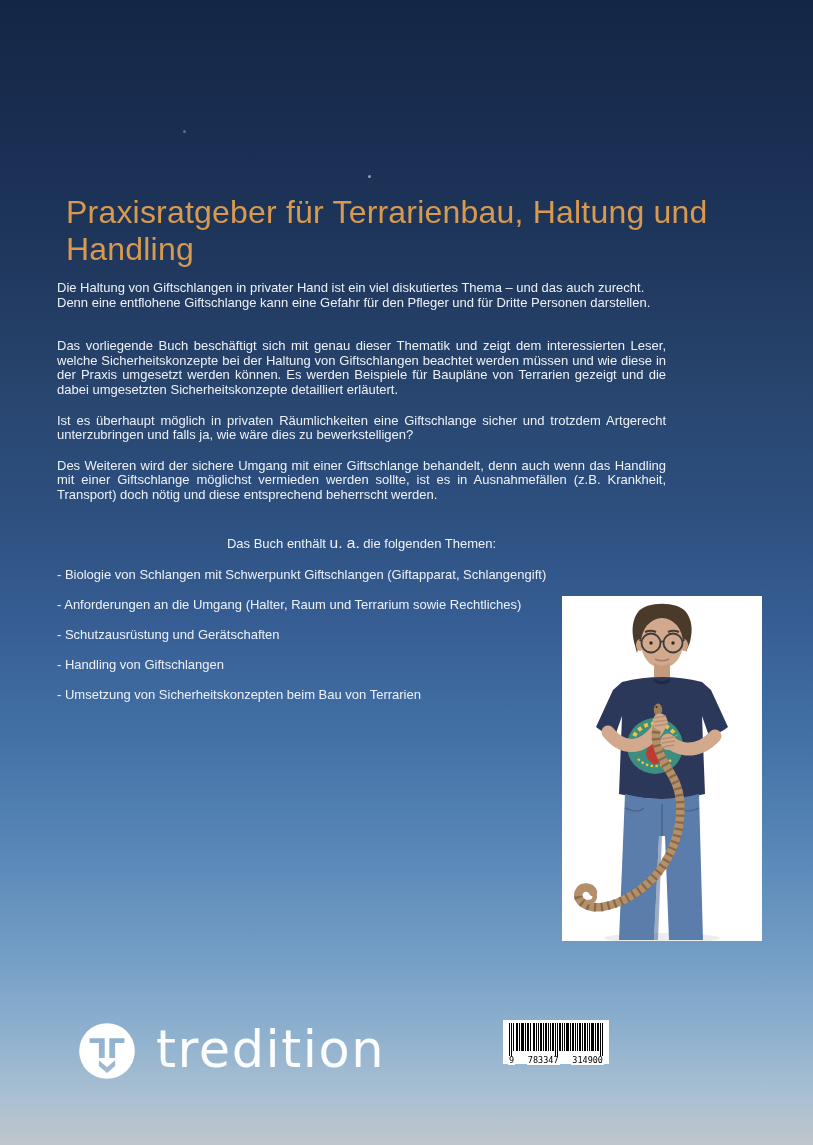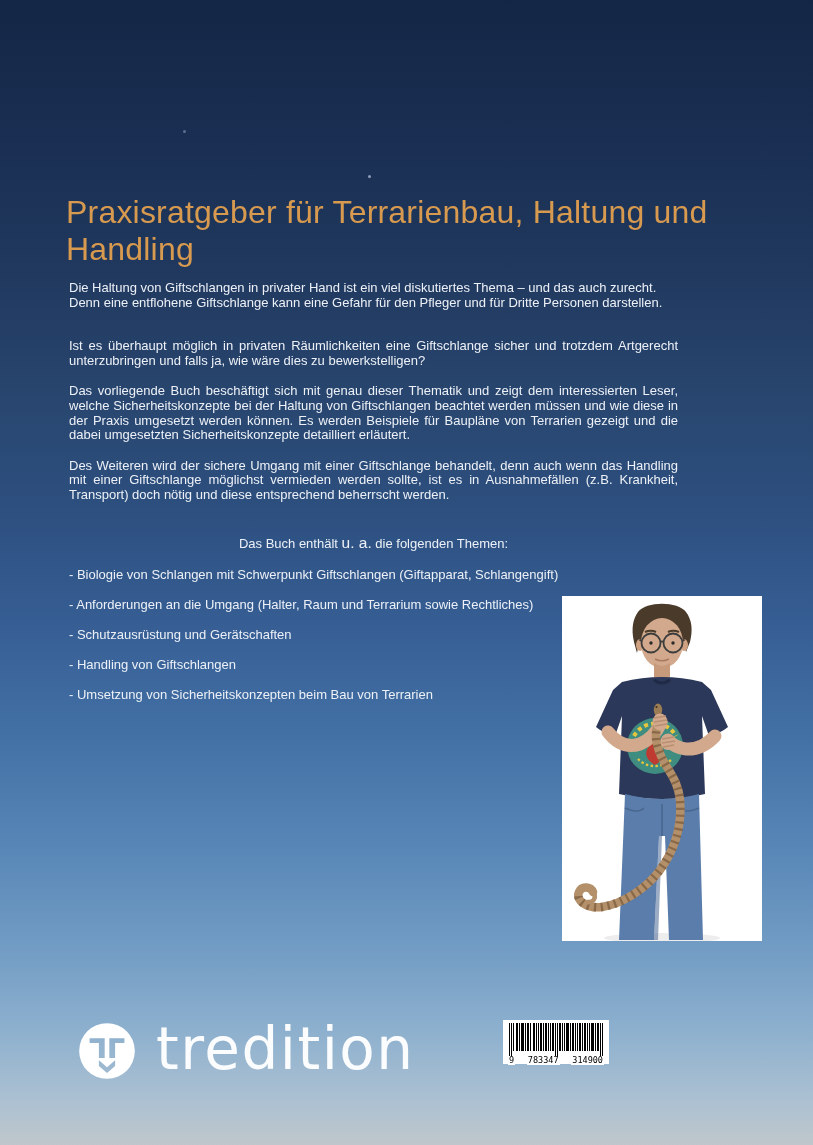--- a/index.html
+++ b/index.html
@@ -15,21 +15,21 @@
   }
   .star{position:absolute;border-radius:50%;background:#dce6ff;}
   .star1{left:183px;top:130px;width:3px;height:3px;opacity:.35;}
   .star2{left:368px;top:175px;width:3px;height:3px;opacity:.6;}
   .title{
     position:absolute;left:66px;top:194px;width:730px;
     margin:0;font-size:32px;font-weight:400;letter-spacing:.2px;
     color:#d89a4f;
   }
   .textcol{
-    position:absolute;left:69px;top:281px;width:609px;
+    position:absolute;left:57px;top:281px;width:609px;
     color:#edf1f7;font-size:13px;line-height:14.6px;
   }
   .textcol p{margin:0;}
   .intro{white-space:pre-line;margin-bottom:29px !important;}
   .para{text-align:justify;}
   .p0{margin-bottom:16px !important;}
   .p1{margin-bottom:16px !important;}
   .p2{margin-bottom:33px !important;}
   .topics-intro{margin-bottom:17px !important;text-align:center;}
   .topics-intro .emph{font-size:15.5px;}
@@ -37,21 +37,21 @@
   .photo{
     position:absolute;left:562px;top:596px;width:200px;height:345px;
     background:#fff;
   }
   .photo svg{display:block;}
   .footer-logo{
     position:absolute;left:78px;top:1019px;height:64px;
     display:flex;align-items:center;gap:20px;
   }
   .pubname{
-    color:#fbfcfd;font-size:58px;letter-spacing:1.5px;
+    color:#fbfcfd;font-size:51px;letter-spacing:1.5px;
     font-family:"DejaVu Sans","Liberation Sans",sans-serif;
     line-height:1;transform:translateY(-2px);
   }
   .barcode{
     position:absolute;left:503px;top:1020px;width:106px;height:44px;
     background:#fff;box-sizing:border-box;padding:3px 4px 0 4px;
   }
   .barcode .digits{
     display:flex;justify-content:space-between;
     font-family:"DejaVu Sans Mono","Liberation Mono",monospace;
@@ -66,22 +66,22 @@
 <div class="cover">
 
   <div class="star star1"></div>
   <div class="star star2"></div>
 
   <h1 class="title">Praxisratgeber für Terrarienbau, Haltung und Handling</h1>
 
   <div class="textcol">
     <p class="intro">Die Haltung von Giftschlangen in privater Hand ist ein viel diskutiertes Thema – und das auch zurecht.
 Denn eine entflohene Giftschlange kann eine Gefahr für den Pfleger und für Dritte Personen darstellen.</p>
+    <p class="para p1">Das vorliegende Buch beschäftigt sich mit genau dieser Thematik und zeigt dem interessierten Leser, welche Sicherheitskonzepte bei der Haltung von Giftschlangen beachtet werden müssen und wie diese in der Praxis umgesetzt werden können. Es werden Beispiele für Baupläne von Terrarien gezeigt und die dabei umgesetzten Sicherheitskonzepte detailliert erläutert.</p>
     <p class="para p0">Ist es überhaupt möglich in privaten Räumlichkeiten eine Giftschlange sicher und trotzdem Artgerecht unterzubringen und falls ja, wie wäre dies zu bewerkstelligen?</p>
-    <p class="para p1">Das vorliegende Buch beschäftigt sich mit genau dieser Thematik und zeigt dem interessierten Leser, welche Sicherheitskonzepte bei der Haltung von Giftschlangen beachtet werden müssen und wie diese in der Praxis umgesetzt werden können. Es werden Beispiele für Baupläne von Terrarien gezeigt und die dabei umgesetzten Sicherheitskonzepte detailliert erläutert.</p>
     <p class="para p2">Des Weiteren wird der sichere Umgang mit einer Giftschlange behandelt, denn auch wenn das Handling mit einer Giftschlange möglichst vermieden werden sollte, ist es in Ausnahmefällen (z.B. Krankheit, Transport) doch nötig und diese entsprechend beherrscht werden.</p>
     <p class="topics-intro"><span>Das Buch enthält </span><span class="emph">u. a.</span><span> die folgenden Themen:</span></p>
     <div class="topics">
       <div class="topic">- Biologie von Schlangen mit Schwerpunkt Giftschlangen (Giftapparat, Schlangengift)</div>
       <div class="topic">- Anforderungen an die Umgang (Halter, Raum und Terrarium sowie Rechtliches)</div>
       <div class="topic">- Schutzausrüstung und Gerätschaften</div>
       <div class="topic">- Handling von Giftschlangen</div>
       <div class="topic">- Umsetzung von Sicherheitskonzepten beim Bau von Terrarien</div>
     </div>
   </div>

